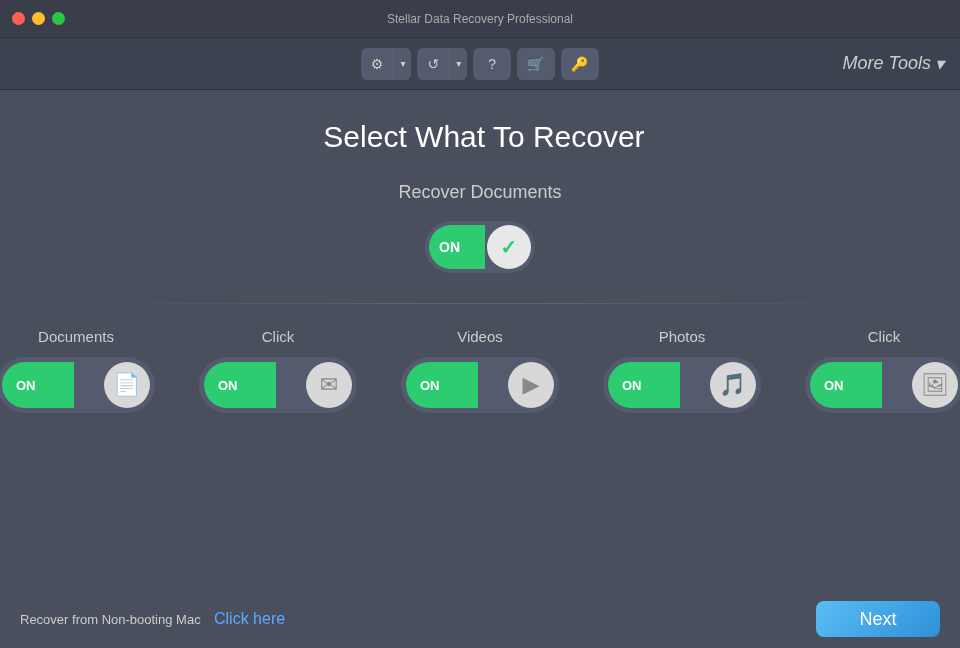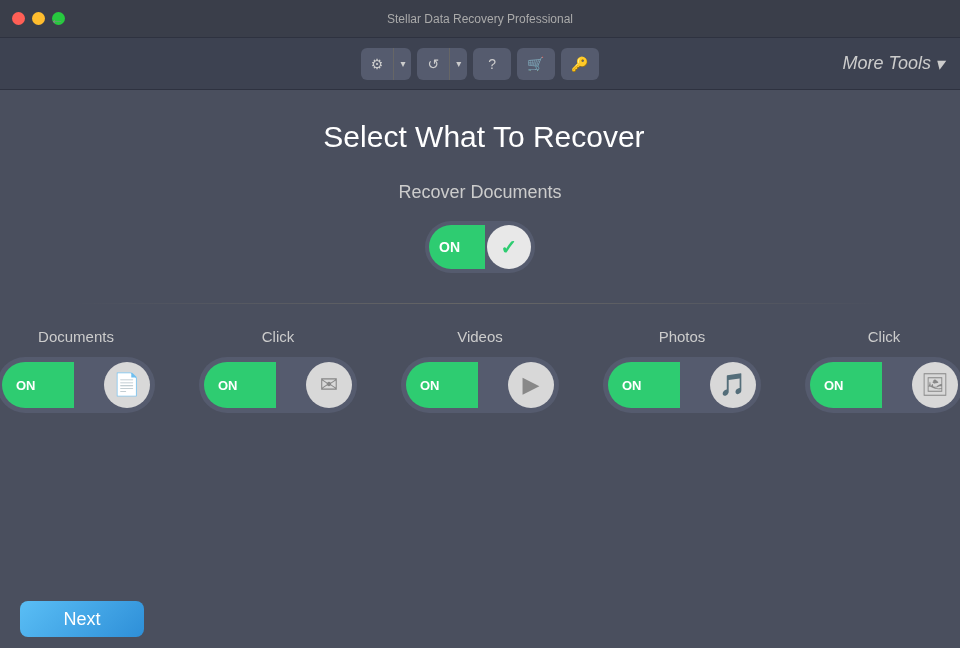--- a/index.html
+++ b/index.html
@@ -429,16 +429,21 @@
         <span class="small-toggle-on-label">ON</span>
         <div class="small-toggle-thumb">
           <span class="file-type-icon">🖼</span>
         </div>
       </div>
     </div>
 
   </div>
 
   <div class="bottom-bar">
+    <div>
+      <span class="non-booting-text">Recover from Non-booting Mac</span>
+      &nbsp;
+      <a class="click-here-link">Click here</a>
+    </div>
     <button class="next-button">Next</button>
   </div>
 
 </div>
 
 </body></html>

